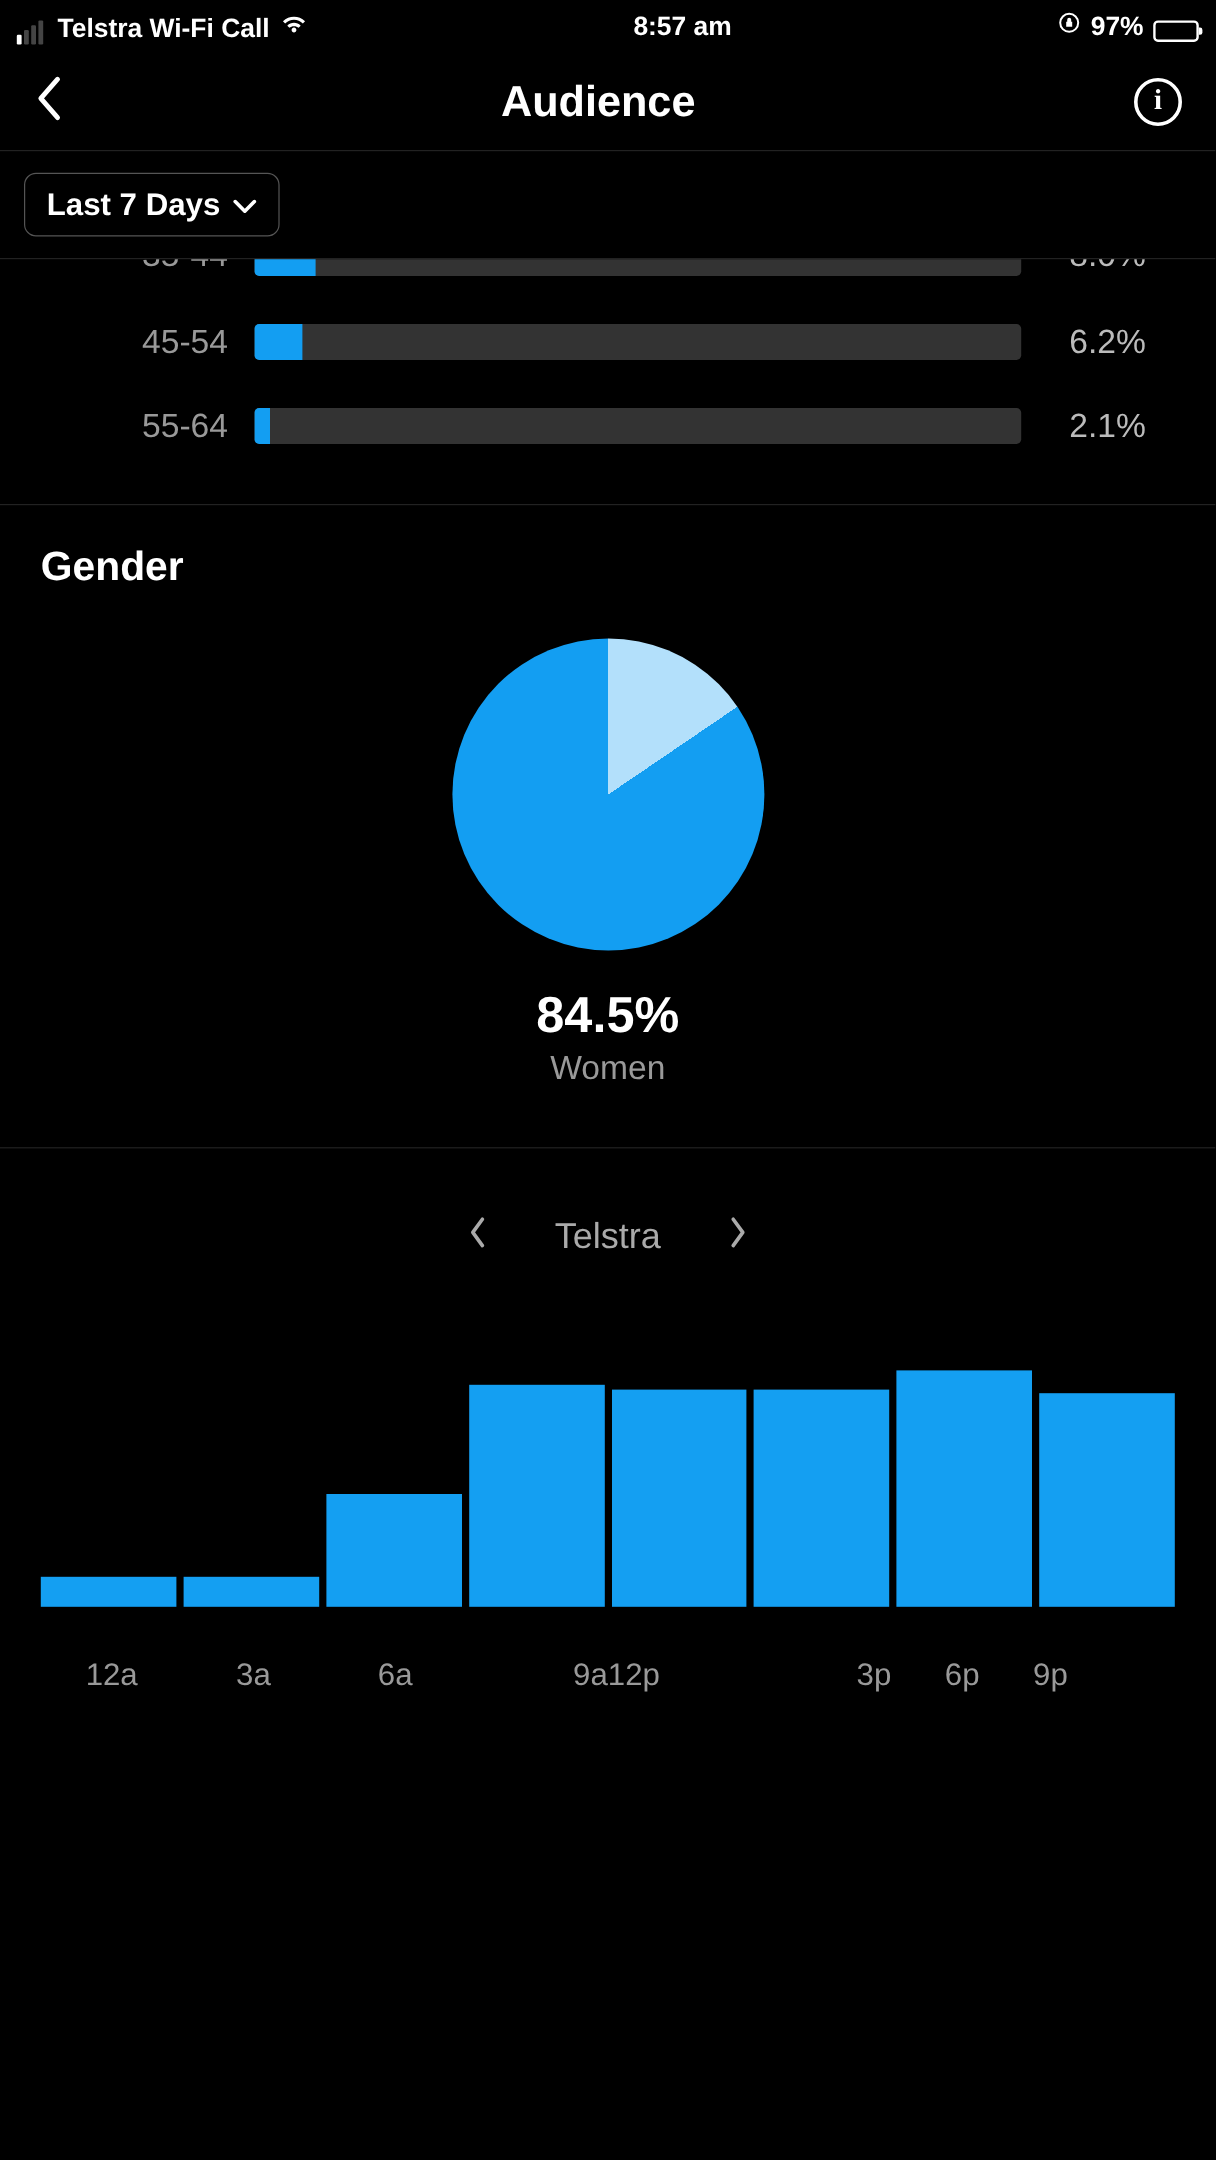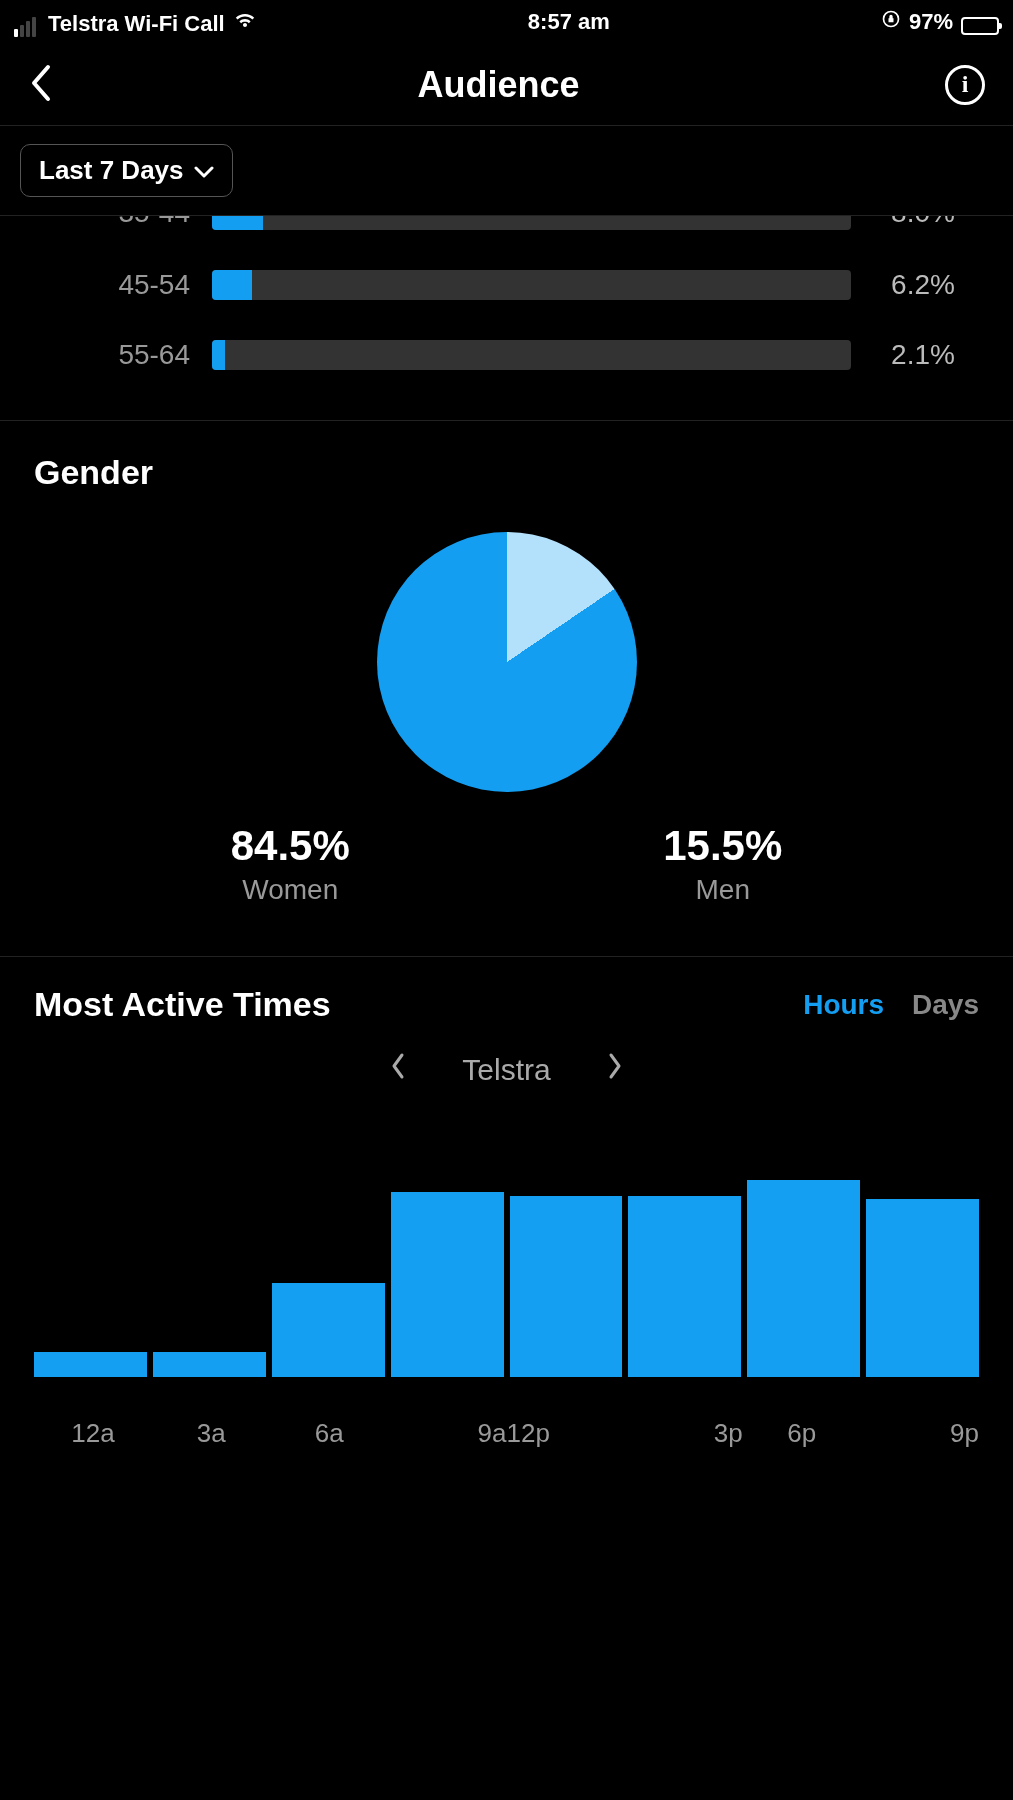--- a/index.html
+++ b/index.html
@@ -69,21 +69,21 @@
   .age-row.cut .age-label,.age-row.cut .age-pct{ transform:translateY(-20px); }
   .age-row.cut .age-track{ transform:translateY(-18px); }
 
   
   .gender-section { padding: 32px 34px 50px; border-bottom:1px solid #222;}
   .section-title { font-size:34px; font-weight:700; }
   .pie-wrap { display:flex; justify-content:center; padding:40px 0 30px;}
   .pie {
     width:260px; height:260px; border-radius:50%;
   }
-  .gender-stats { display:flex; justify-content:space-around; padding: 0 40px;}
+  .gender-stats { display:flex; justify-content:space-around; padding: 0 40px; flex-direction: column;}
   .gstat { text-align:center;}
   .gstat .pct { font-size:42px; font-weight:700;}
   .gstat .lbl { font-size:28px; color:#999; margin-top:4px;}
 
   
   .active-section { padding: 28px 34px 0;}
   .active-header { display:flex; justify-content:space-between; align-items:center;}
   .tab-toggle { display:flex; gap:28px; font-size:28px; font-weight:600;}
   .tab-toggle .active { color:#139ef2;}
   .tab-toggle .inactive { color:#888;}
@@ -177,35 +177,24 @@
 <div class="gender-section">
   <div class="section-title">Gender</div>
   <div class="pie-wrap">
     <div class="pie" id="gender-pie" style="background: conic-gradient(rgb(179, 224, 251) 0deg, rgb(179, 224, 251) 55.8deg, rgb(19, 158, 242) 55.8deg, rgb(19, 158, 242) 360deg);"></div>
   </div>
   <div class="gender-stats">
     <div class="gstat">
       <div class="pct">84.5%</div>
       <div class="lbl">Women</div>
     </div>
-    <div class="gstat">
-      <div class="pct">15.5%</div>
-      <div class="lbl">Men</div>
-    </div>
   </div>
 </div>
 
 <div class="active-section">
-  <div class="active-header">
-    <div class="section-title">Most Active Times</div>
-    <div class="tab-toggle">
-      <span class="active">Hours</span>
-      <span class="inactive">Days</span>
-    </div>
-  </div>
   <div class="day-select">
     <span class="day-chevron">
       <svg viewBox="0 0 16 28" fill="none" stroke="#aaa" stroke-width="3" stroke-linecap="round" stroke-linejoin="round">
           <polyline points="12,3 4,14 12,25"></polyline>
         </svg>
     </span>
     <span>Telstra</span>
     <span class="day-chevron">
       <svg viewBox="0 0 16 28" fill="none" stroke="#aaa" stroke-width="3" stroke-linecap="round" stroke-linejoin="round">
           <polyline points="4,3 12,14 4,25"></polyline>
@@ -239,15 +228,15 @@
       </div>
     </div>
   <div class="chart-labels" id="chart-labels">
       <div class="bar-lbl" style="flex: 1 1 0%; text-align: center;">12a</div>
       <div class="bar-lbl" style="flex: 1 1 0%; text-align: center;">3a</div>
       <div class="bar-lbl" style="flex: 1 1 0%; text-align: center;">6a</div>
       <div class="bar-lbl" style="flex: 1 1 0%; text-align: right;">9a</div>
       <div class="bar-lbl" style="flex: 1 1 0%; text-align: left;">12p</div>
       <div class="bar-lbl" style="flex: 1 1 0%; text-align: right;">3p</div>
       <div class="bar-lbl" style="flex: 1 1 0%; text-align: center;">6p</div>
-      <div class="bar-lbl" style="flex: 1 1 0%; text-align: right;">9p</div>
+      <div class="bar-lbl" style="flex: 1 1 0%; text-align: left;">9p</div>
     </div>
 </div>
 
 </body></html>

